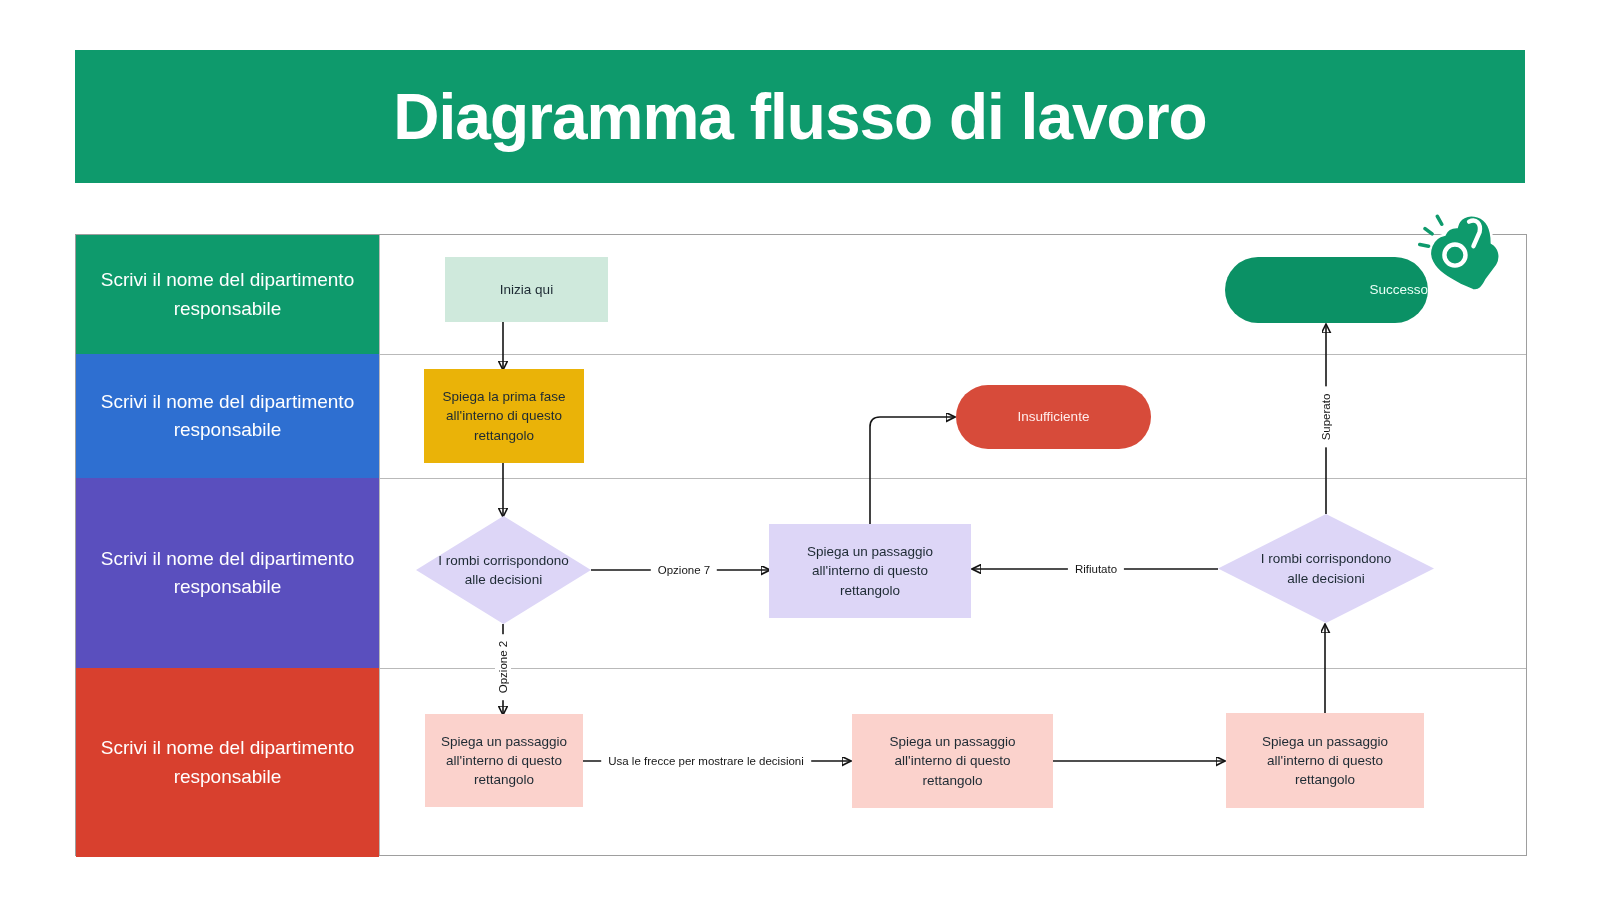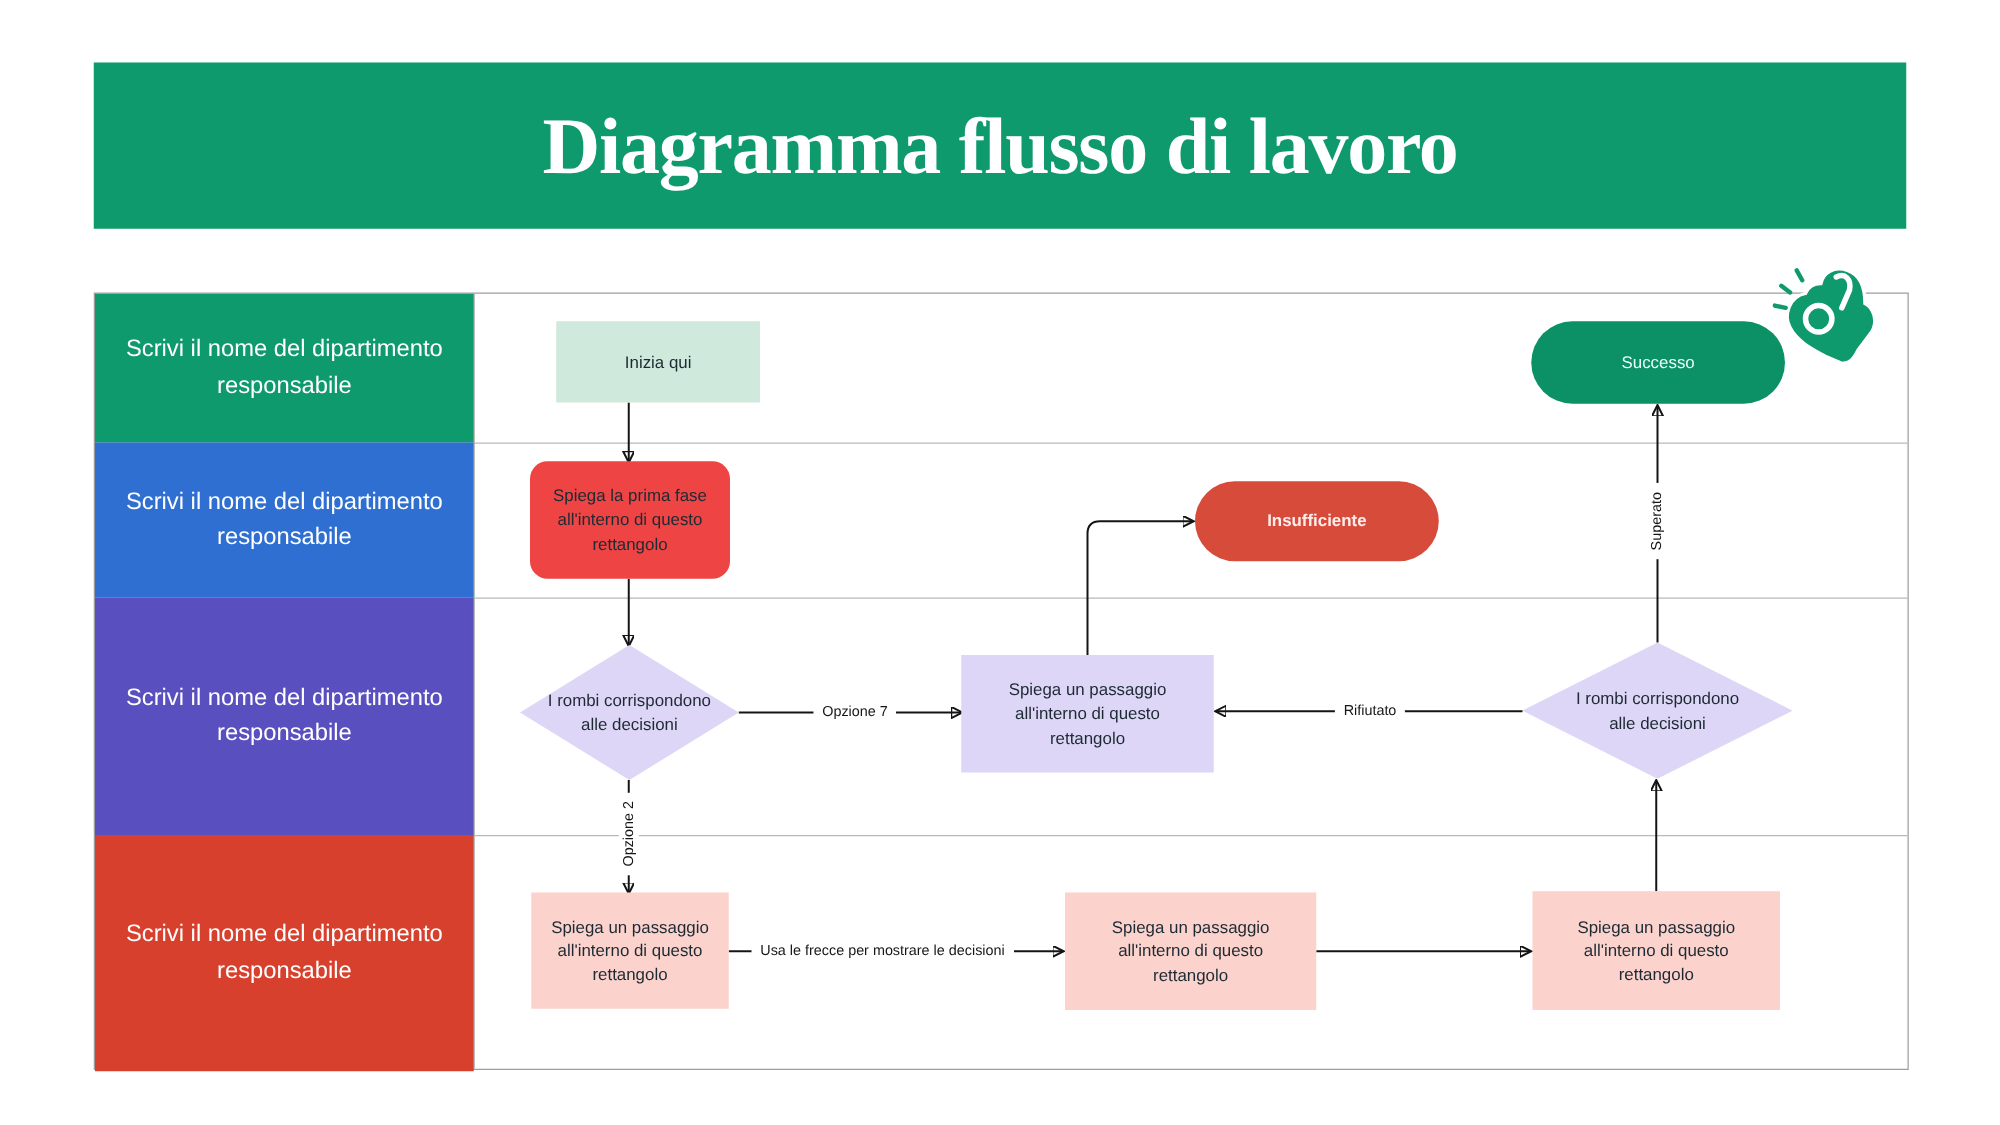--- a/index.html
+++ b/index.html
@@ -2,58 +2,58 @@
 <html><head>
 <meta charset="utf-8">
 <style>
   html,body{margin:0;padding:0;background:#ffffff;width:1600px;height:900px;overflow:hidden;
     font-family:"Liberation Sans",sans-serif;}
   .page{position:relative;width:1600px;height:900px;background:#ffffff;}
 
   
   .banner{position:absolute;left:75px;top:50px;width:1450px;height:133px;background:#0e9a6c;
     display:flex;align-items:center;justify-content:center;}
-  .banner h1{margin:0;color:#ffffff;font-size:64px;font-weight:bold;letter-spacing:-1px;font-family:Liberation Serif, serif;}
+  .banner h1{margin:0;color:#ffffff;font-size:64px;font-weight:bold;letter-spacing:-1px;}
 
   
   .diagram{position:absolute;left:75px;top:234px;width:1452px;height:622px;
     border:1px solid #9e9e9e;box-sizing:border-box;background:#ffffff;}
   .row-line{position:absolute;left:0;width:100%;height:1px;background:#b9b9b9;}
   .col-line{position:absolute;top:0;left:303px;width:1px;height:100%;background:#b9b9b9;}
   .lane-cell{position:absolute;left:0;width:303px;display:flex;align-items:center;justify-content:center;}
   .lane-cell .lane-text{color:#ffffff;font-size:19px;line-height:1.5;text-align:center;width:260px;}
   .lane-0{top:0;height:119px;background:#0e9a6c;}
   .lane-1{top:119px;height:124px;background:#2e6fd1;}
   .lane-2{top:243px;height:190px;background:#5a4fbe;}
   .lane-3{top:433px;height:189px;background:#d8402e;}
 
   
   .node{position:absolute;display:flex;align-items:center;justify-content:center;
     text-align:center;font-size:13.5px;line-height:1.42;color:#1d2a33;box-sizing:border-box;}
   .node .inner{pointer-events:none;}
   .n-start{left:346px;top:22px;width:163px;height:65px;background:#cfe9dc;margin-left:23px;}
-  .n-first{left:348px;top:134px;width:160px;height:94px;background:#ef4444;border-radius:14px;}
+  .n-first{left:348px;top:134px;width:160px;height:94px;background:#eab308;}
   .n-dleft{left:340px;top:281px;width:175px;height:108px;background:#ddd6f7;
     clip-path:polygon(50% 0,100% 50%,50% 100%,0 50%);}
   .n-dleft .inner{width:140px;}
   .n-review{left:693px;top:289px;width:202px;height:94px;background:#ddd6f7;}
   .n-review .inner{width:160px;}
   .n-insuff{left:880px;top:150px;width:195px;height:64px;background:#d74b3a;
-    border-radius:32px;color:#ffeceb;font-weight:bold;}
+    border-radius:32px;color:#ffeceb;}
   .n-step1{left:349px;top:479px;width:158px;height:93px;background:#fbd2cc;}
   .n-step1 .inner{width:150px;}
   .n-step2{left:776px;top:479px;width:201px;height:94px;background:#fbd2cc;}
   .n-step2 .inner{width:160px;}
   .n-step3{left:1150px;top:478px;width:198px;height:95px;background:#fbd2cc;}
   .n-step3 .inner{width:160px;}
   .n-dright{left:1142px;top:279px;width:216px;height:109px;background:#ddd6f7;
     clip-path:polygon(50% 0,100% 50%,50% 100%,0 50%);}
   .n-dright .inner{width:150px;}
   .n-success{left:1149px;top:22px;width:203px;height:66px;background:#0b9165;
-    border-radius:33px;color:#eafff6;}
+    border-radius:33px;color:#eafff6;justify-content:flex-end;}
   .n-first .inner{width:150px;}
 
   
   svg.wires{position:absolute;left:0;top:0;width:1452px;height:622px;pointer-events:none;}
   svg.wires path{fill:none;stroke:#141414;stroke-width:1.6px;}
 
   .wire-label{position:absolute;background:#ffffff;color:#161616;font-size:11.5px;
     padding:2px 7px;white-space:nowrap;transform:translate(-50%,-50%);}
   .wire-label.vert{transform:translate(-50%,-50%) rotate(-90deg);}
 

